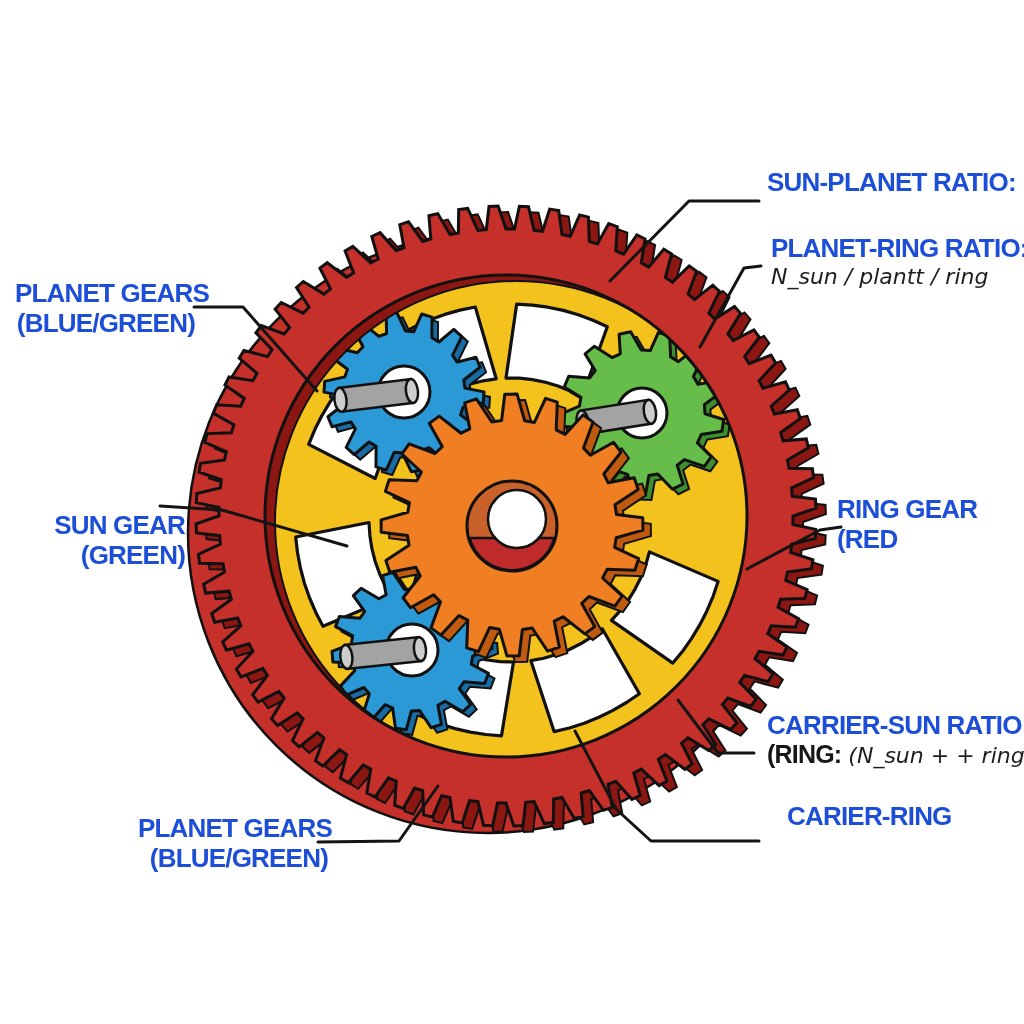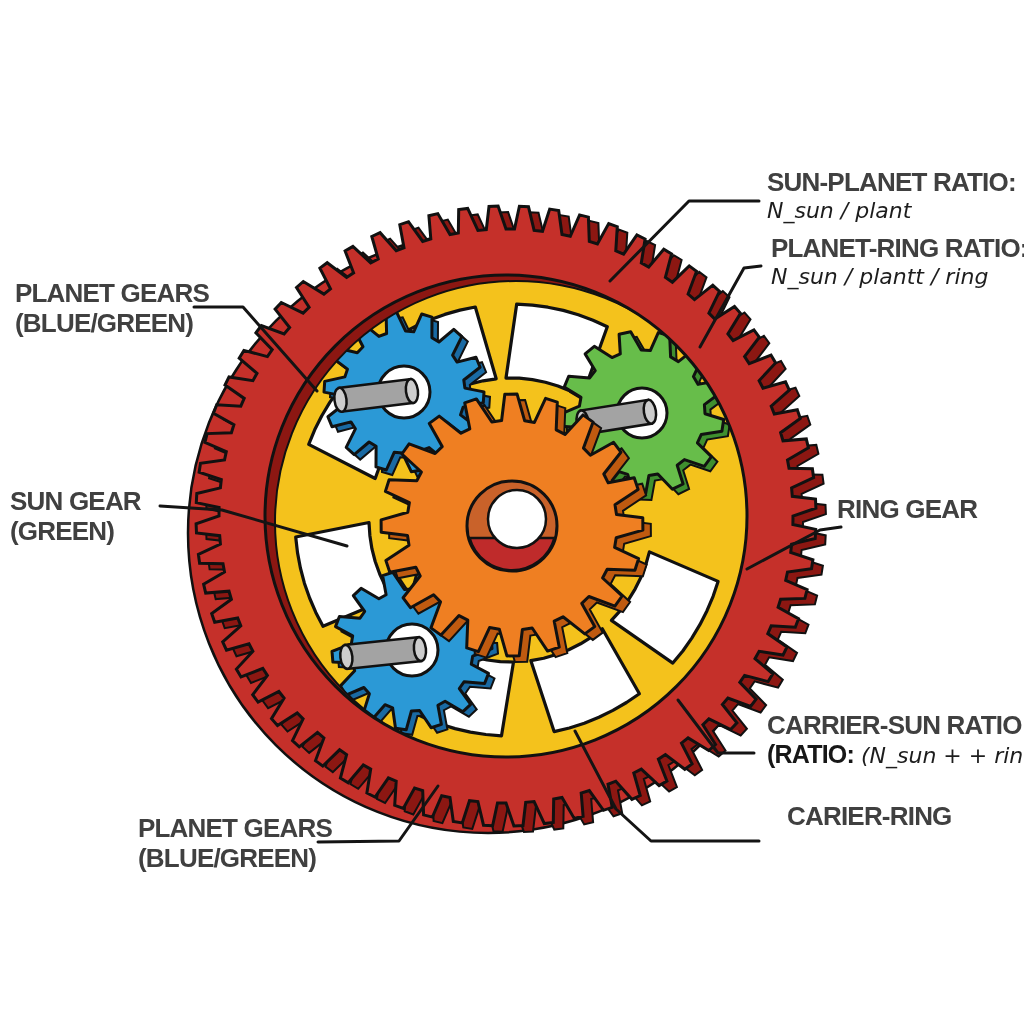--- a/index.html
+++ b/index.html
@@ -1,21 +1,21 @@
 <!DOCTYPE html>
 <html><head>
 <meta charset="utf-8">
 <style>
   html,body{margin:0;padding:0;background:#ffffff;}
   #stage{position:relative;width:1024px;height:1024px;background:#ffffff;overflow:hidden;
          font-family:"Liberation Sans",sans-serif;color:#171717;}
   #gear-svg{position:absolute;left:0;top:0;}
   .label{position:absolute;}
-  .t{font-weight:700;font-size:26px;line-height:30px;letter-spacing:-0.8px;color:#404040;white-space:nowrap;}
-  .t-center{text-align:left;}
+  .t{font-weight:700;font-size:26px;line-height:30px;letter-spacing:-0.8px;color:#1d4ed8;white-space:nowrap;}
+  .t-center{text-align:right;}
   .f{font-family:"DejaVu Sans",sans-serif;font-style:italic;font-weight:400;font-size:22px;
      line-height:28px;color:#1d1d1d;white-space:nowrap;}
   .t-inline{font-weight:700;font-size:25px;letter-spacing:-0.8px;font-style:normal;
             font-family:"Liberation Sans",sans-serif;color:#171717;}
 </style>
 </head>
 <body>
 
 <div id="stage">
 
@@ -82,48 +82,48 @@
         <path d="M575.0 731.0L616.0 809.0L651.0 841.0L759.0 841.0" fill="none" stroke="#141414" stroke-width="3" stroke-linecap="round" stroke-linejoin="round"></path>
         <path d="M438.0 786.0L399.0 841.0L318.0 842.0" fill="none" stroke="#141414" stroke-width="3" stroke-linecap="round" stroke-linejoin="round"></path>
       </g>
     </svg>
 
   <div class="label t-center" style="left:15px;top:278px;width:180px;">
     <div class="t">PLANET GEARS</div>
     <div class="t">(BLUE/GREEN)</div>
   </div>
 
-  <div class="label t-center" style="left:10px;top:486px;width:175px;">
+  <div class="label t-center" style="left:10px;top:510px;width:175px;">
     <div class="t">SUN GEAR</div>
     <div class="t">(GREEN)</div>
   </div>
 
   <div class="label" style="left:837px;top:494px;">
     <div class="t">RING GEAR</div>
+    <div class="t">(RED</div>
   </div>
 
   <div class="label t-center" style="left:138px;top:813px;width:190px;">
     <div class="t">PLANET GEARS</div>
     <div class="t">(BLUE/GREEN)</div>
   </div>
 
   <div class="label" style="left:767px;top:167px;">
     <div class="t">SUN-PLANET RATIO:</div>
-    <div class="f">N_sun / plant</div>
   </div>
 
   <div class="label" style="left:771px;top:233px;">
     <div class="t">PLANET-RING RATIO:</div>
     <div class="f">N_sun / plantt / ring</div>
   </div>
 
   <div class="label" style="left:767px;top:710px;">
     <div class="t">CARRIER-SUN RATIO:</div>
     <div class="f">
-      <span class="t-inline">(RATIO:</span>
+      <span class="t-inline">(RING:</span>
       <span>(N_sun + + ring )</span>
     </div>
   </div>
 
   <div class="label" style="left:787px;top:801px;">
     <div class="t">CARIER-RING</div>
   </div>
 
 </div>
 

